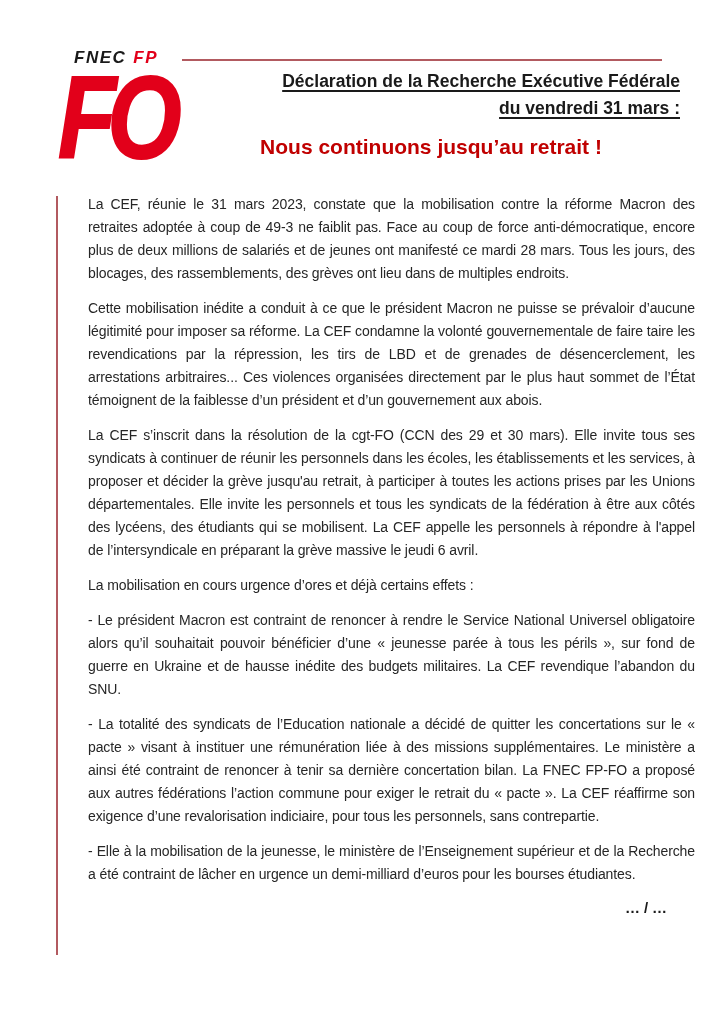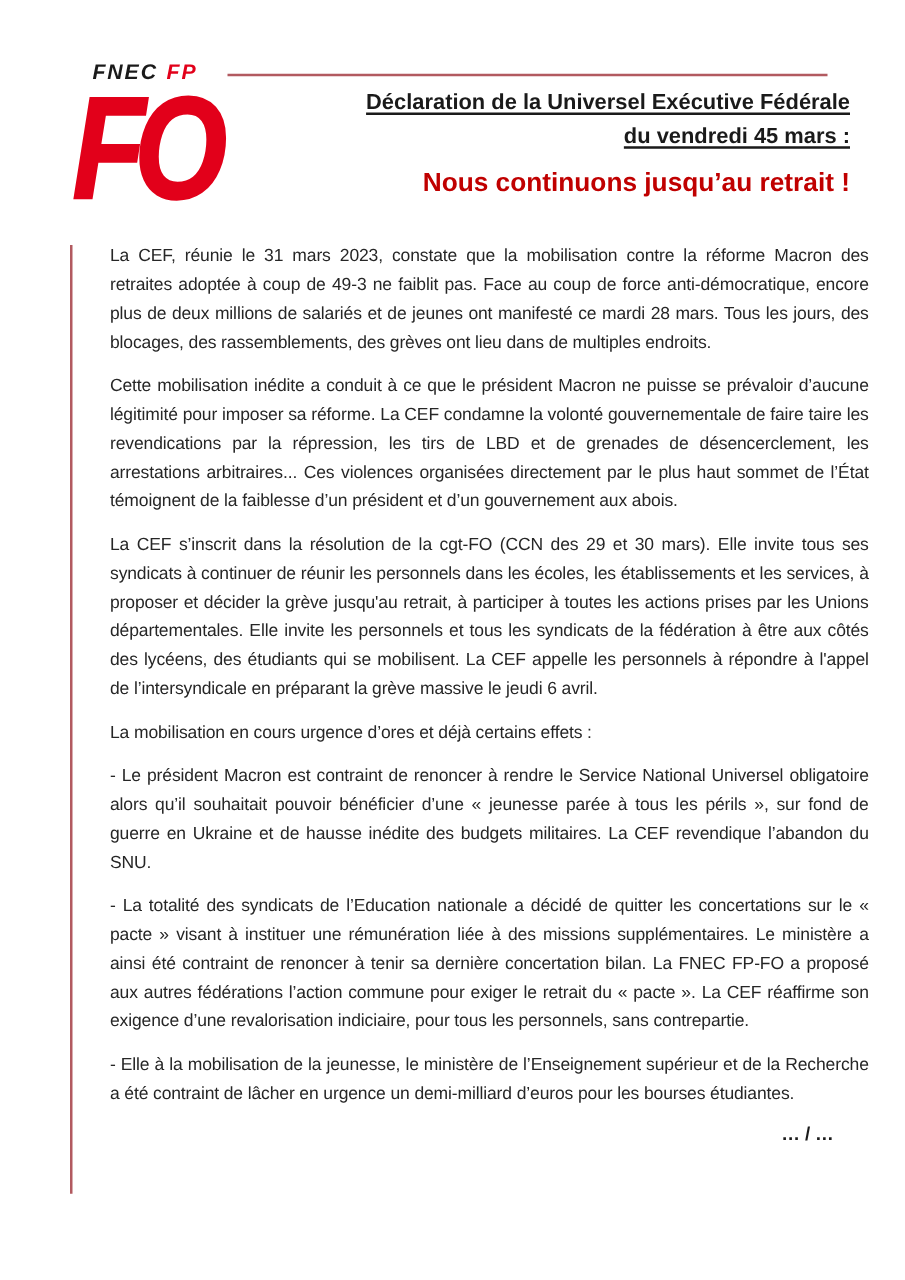--- a/index.html
+++ b/index.html
@@ -52,21 +52,21 @@
   .header .hline {
     font-size: 17.5px; font-weight: bold; line-height: 27px;
     text-decoration: underline;
     text-decoration-thickness: 1.5px;
     text-underline-offset: 3px;
     white-space: nowrap;
   }
   .header .main-title {
     margin-top: 13px;
     font-size: 21px; font-weight: bold;
-    color: #c00000; white-space: nowrap;
+    color: #c00000; white-space: nowrap; text-align: center;
   }
 
   
   .doc-body {
     position: absolute; left: 88px; top: 193px; width: 607px;
     font-size: 14px; line-height: 23px; letter-spacing: -0.1px;
     color: #262626; text-align: justify;
   }
   .doc-body p { margin: 0 0 12px 0; }
   .doc-footer {
@@ -84,22 +84,22 @@
     <div class="logo-top">
       <span class="fnec">FNEC</span><span class="fp">FP</span>
     </div>
     <div class="logo-fo">FO</div>
   </div>
 
   <div class="rule-top"></div>
   <div class="rule-left"></div>
 
   <div class="header">
-    <div class="hline">Déclaration de la Universel Exécutive Fédérale</div>
-    <div class="hline">du vendredi 45 mars :</div>
+    <div class="hline">Déclaration de la Recherche Exécutive Fédérale</div>
+    <div class="hline">du vendredi 31 mars :</div>
     <div class="main-title">Nous continuons jusqu’au retrait !</div>
   </div>
 
   <div class="doc-body">
     <p>La CEF, réunie le 31 mars 2023, constate que la mobilisation contre la réforme Macron des retraites adoptée à coup de 49-3 ne faiblit pas. Face au coup de force anti-démocratique, encore plus de deux millions de salariés et de jeunes ont manifesté ce mardi 28 mars. Tous les jours, des blocages, des rassemblements, des grèves ont lieu dans de multiples endroits.</p>
     <p>Cette mobilisation inédite a conduit à ce que le président Macron ne puisse se prévaloir d’aucune légitimité pour imposer sa réforme. La CEF condamne la volonté gouvernementale de faire taire les revendications par la répression, les tirs de LBD et de grenades de désencerclement, les arrestations arbitraires... Ces violences organisées directement par le plus haut sommet de l’État témoignent de la faiblesse d’un président et d’un gouvernement aux abois.</p>
     <p>La CEF s’inscrit dans la résolution de la cgt-FO (CCN des 29 et 30 mars). Elle invite tous ses syndicats à continuer de réunir les personnels dans les écoles, les établissements et les services, à proposer et décider la grève jusqu'au retrait, à participer à toutes les actions prises par les Unions départementales. Elle invite les personnels et tous les syndicats de la fédération à être aux côtés des lycéens, des étudiants qui se mobilisent. La CEF appelle les personnels à répondre à l'appel de l’intersyndicale en préparant la grève massive le jeudi 6 avril.</p>
     <p>La mobilisation en cours urgence d’ores et déjà certains effets :</p>
     <p>- Le président Macron est contraint de renoncer à rendre le Service National Universel obligatoire alors qu’il souhaitait pouvoir bénéficier d’une « jeunesse parée à tous les périls », sur fond de guerre en Ukraine et de hausse inédite des budgets militaires. La CEF revendique l’abandon du SNU.</p>
     <p>- La totalité des syndicats de l’Education nationale a décidé de quitter les concertations sur le « pacte » visant à instituer une rémunération liée à des missions supplémentaires. Le ministère a ainsi été contraint de renoncer à tenir sa dernière concertation bilan. La FNEC FP-FO a proposé aux autres fédérations l’action commune pour exiger le retrait du « pacte ». La CEF réaffirme son exigence d’une revalorisation indiciaire, pour tous les personnels, sans contrepartie.</p>

